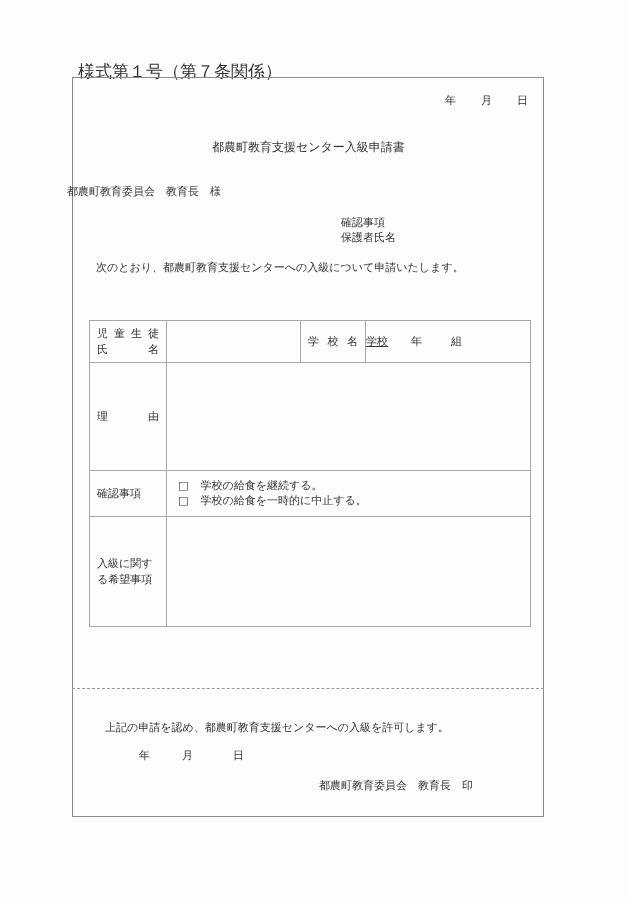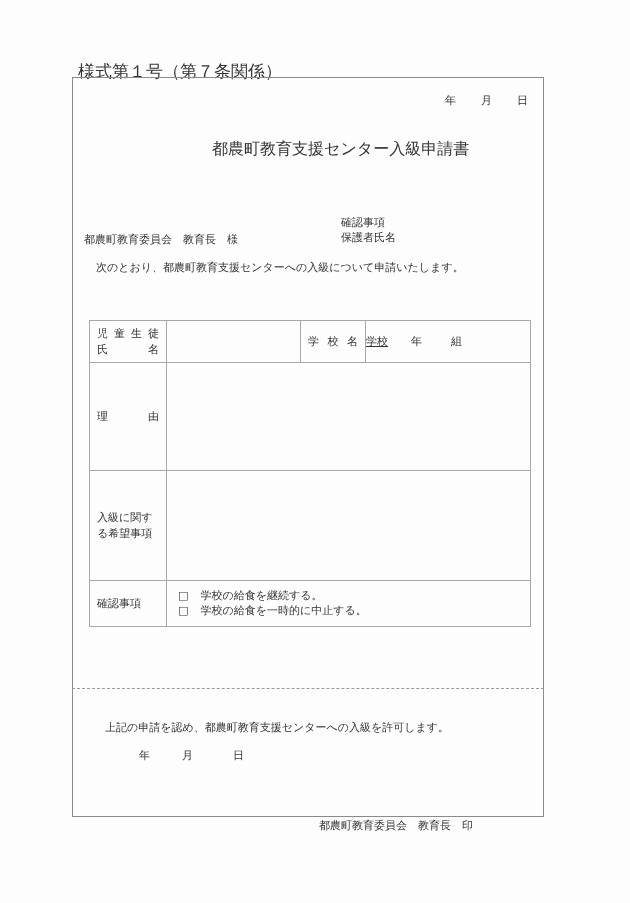--- a/index.html
+++ b/index.html
@@ -19,23 +19,23 @@
 <body>
 
 <div class="abs" style="left:78px;top:63px;font-size:17px;">様式第１号（第７条関係）</div>
 
 <div class="frame"></div>
 
 <div class="abs" style="left:445px;top:95px;">年</div>
 <div class="abs" style="left:481px;top:95px;">月</div>
 <div class="abs" style="left:517px;top:95px;">日</div>
 
-<div class="abs" style="left:212px;top:141px;font-size:16px;">都農町教育支援センター入級申請書</div>
+<div class="abs" style="left:212px;top:141px;font-size:12px;">都農町教育支援センター入級申請書</div>
 
-<div class="abs" style="left:84px;top:186px;margin-top:48px;">都農町教育委員会　教育長　様</div>
+<div class="abs" style="left:67px;top:186px;">都農町教育委員会　教育長　様</div>
 
 <div class="abs" style="left:341px;top:217px;">確認事項</div>
 <div class="abs" style="left:341px;top:232px;">保護者氏名</div>
 
 <div class="abs" style="left:96px;top:262px;">次のとおり、都農町教育支援センターへの入級について申請いたします。</div>
 
 <table class="form">
   <colgroup>
       <col style="width:77px">
       <col style="width:134px">
@@ -74,44 +74,44 @@
   </tr>
   <tr style="height:108px">
     <td class="lab">
       <div class="jus">
         <span>理</span>
         <span>由</span>
       </div>
     </td>
     <td colspan="3"></td>
   </tr>
-  <tr style="height:110px">
-    <td class="lab">
-      <div>入級に関す</div>
-      <div>る希望事項</div>
-    </td>
-    <td colspan="3"></td>
-  </tr>
   <tr style="height:46px">
     <td class="lab">確認事項</td>
     <td colspan="3">
       <div class="cb">
         <span>□</span>
         <span>学校の給食を継続する。</span>
       </div>
       <div class="cb">
         <span>□</span>
         <span>学校の給食を一時的に中止する。</span>
       </div>
     </td>
   </tr>
+  <tr style="height:110px">
+    <td class="lab">
+      <div>入級に関す</div>
+      <div>る希望事項</div>
+    </td>
+    <td colspan="3"></td>
+  </tr>
 </tbody>
   </table>
 
 <div class="dash"></div>
 
 <div class="abs" style="left:105px;top:707px;margin-top:15px;">上記の申請を認め、都農町教育支援センターへの入級を許可します。</div>
 
 <div class="abs" style="left:139px;top:750px;">年</div>
 <div class="abs" style="left:182px;top:750px;">月</div>
 <div class="abs" style="left:233px;top:750px;">日</div>
 
-<div class="abs" style="left:319px;top:780px;margin-top:40px;">都農町教育委員会　教育長　印</div>
+<div class="abs" style="left:319px;top:780px;">都農町教育委員会　教育長　印</div>
 
 </body></html>

